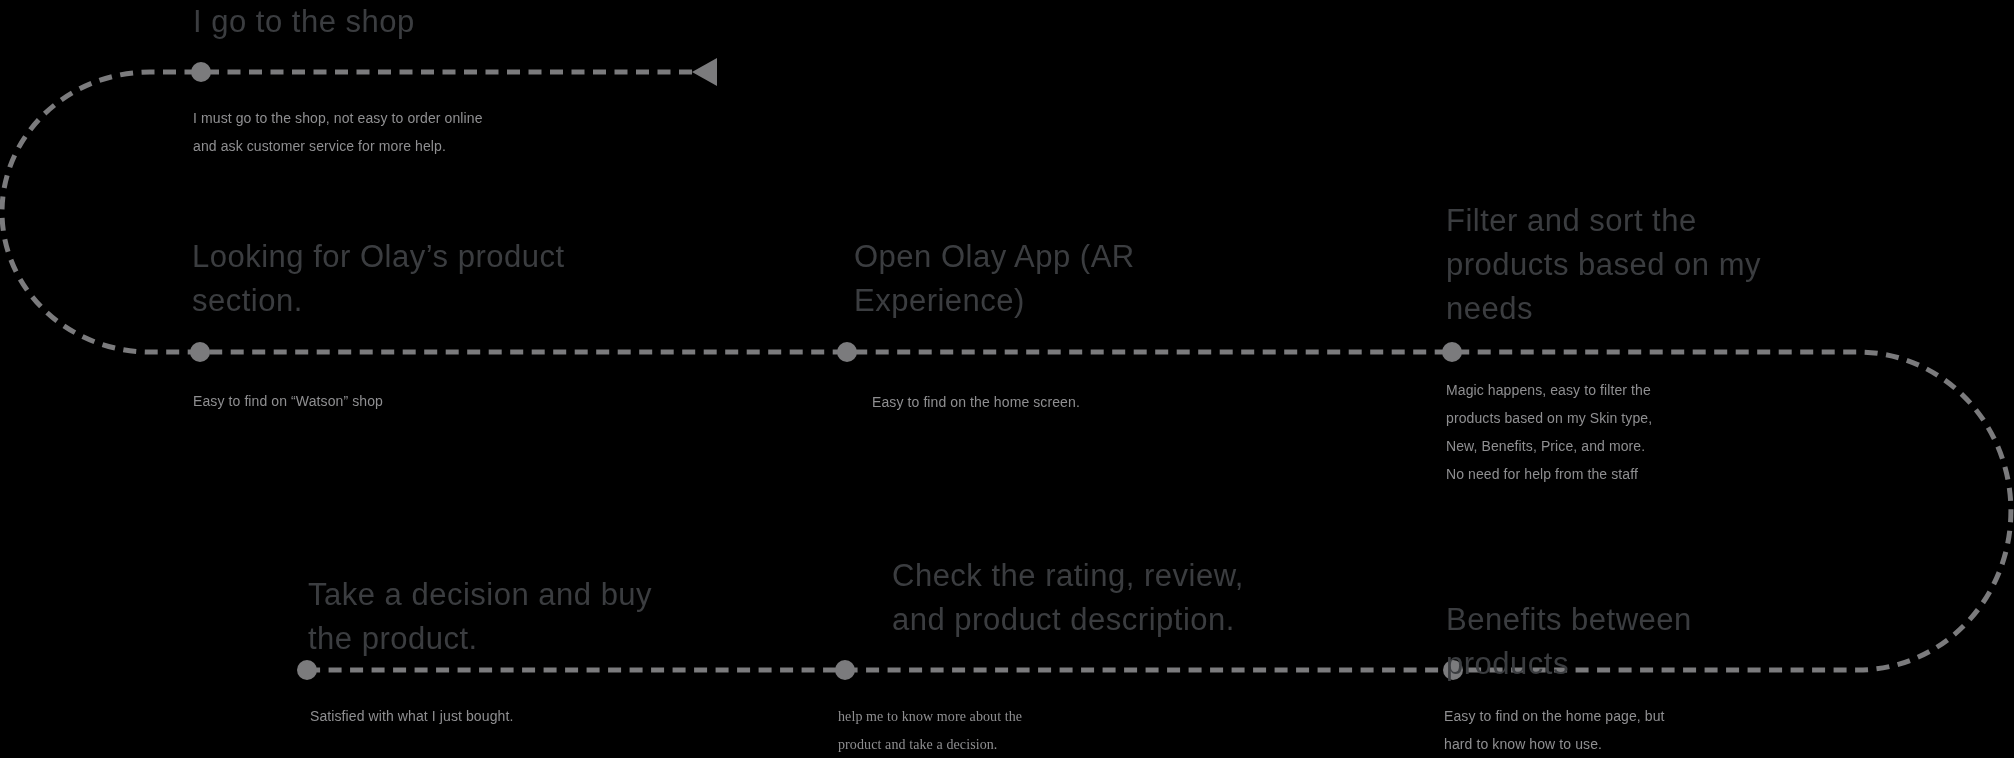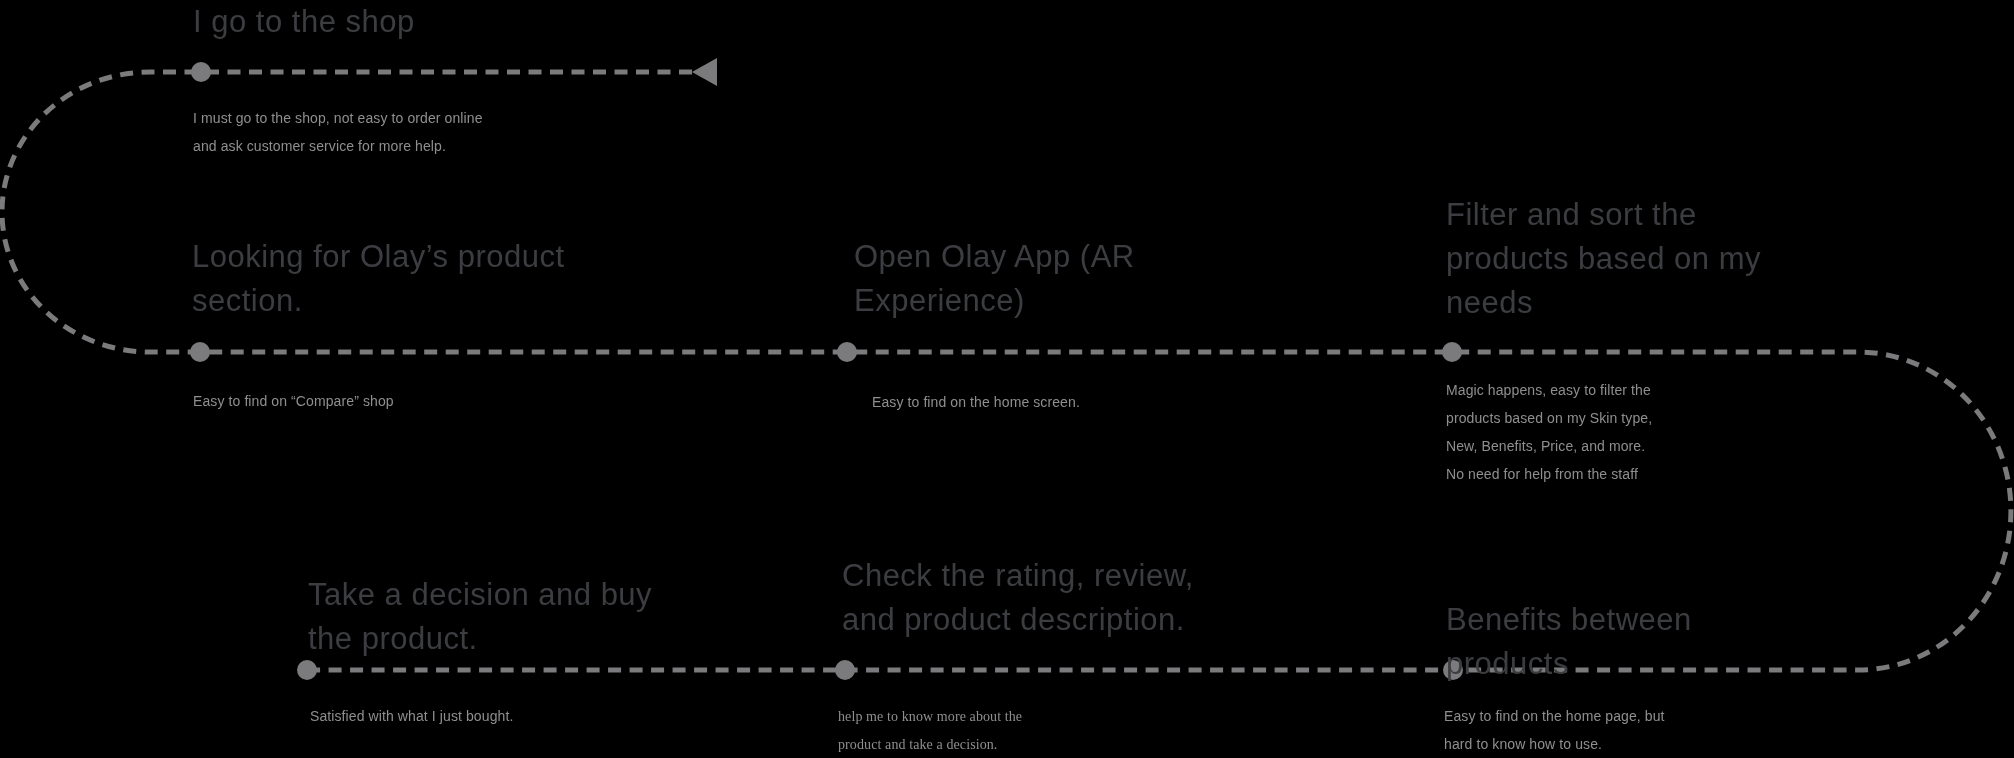--- a/index.html
+++ b/index.html
@@ -47,25 +47,25 @@
     line-height: 28px;
     letter-spacing: 0.1px;
     font-weight: 400;
   }
   .t1 { left: 193px;  top: 0px;   }
   .d1 { left: 193px;  top: 104px; }
   .t2 { left: 192px;  top: 235px; }
   .d2 { left: 193px;  top: 387px; }
   .t3 { left: 842px;  top: 235px; margin-left: 12px; }
   .d3 { left: 872px;  top: 388px; }
-  .t4 { left: 1446px; top: 193px; }
+  .t4 { left: 1446px; top: 199px; }
   .d4 { left: 1446px; top: 376px; }
   .t5 { left: 1446px; top: 598px; }
   .d5 { left: 1444px; top: 702px; }
-  .t6 { left: 842px;  top: 554px; }
+  .t6 { left: 892px;  top: 554px; }
   .d6 { left: 838px;  top: 703px; font-family: Liberation Serif, serif; }
   .t7 { left: 308px;  top: 573px; }
   .d7 { left: 310px;  top: 702px; }
 </style>
 </head>
 <body>
 
 <div class="canvas">
 
   <svg class="path-layer" width="2014" height="758" viewBox="0 0 2014 758">
@@ -82,21 +82,21 @@
 
   <div style="display:contents">
     <div class="title t1">I go to the shop</div>
     <div class="desc d1">I must go to the shop, not easy to order online
 and ask customer service for more help.</div>
   </div>
 
   <div style="display:contents">
     <div class="title t2">Looking for Olay’s product
 section.</div>
-    <div class="desc d2">Easy to find on “Compare” shop</div>
+    <div class="desc d2">Easy to find on “Watson” shop</div>
   </div>
 
   <div style="display:contents">
     <div class="title t3">Open Olay App (AR
 Experience)</div>
     <div class="desc d3">Easy to find on the home screen.</div>
   </div>
 
   <div style="display:contents">
     <div class="title t4">Filter and sort the

